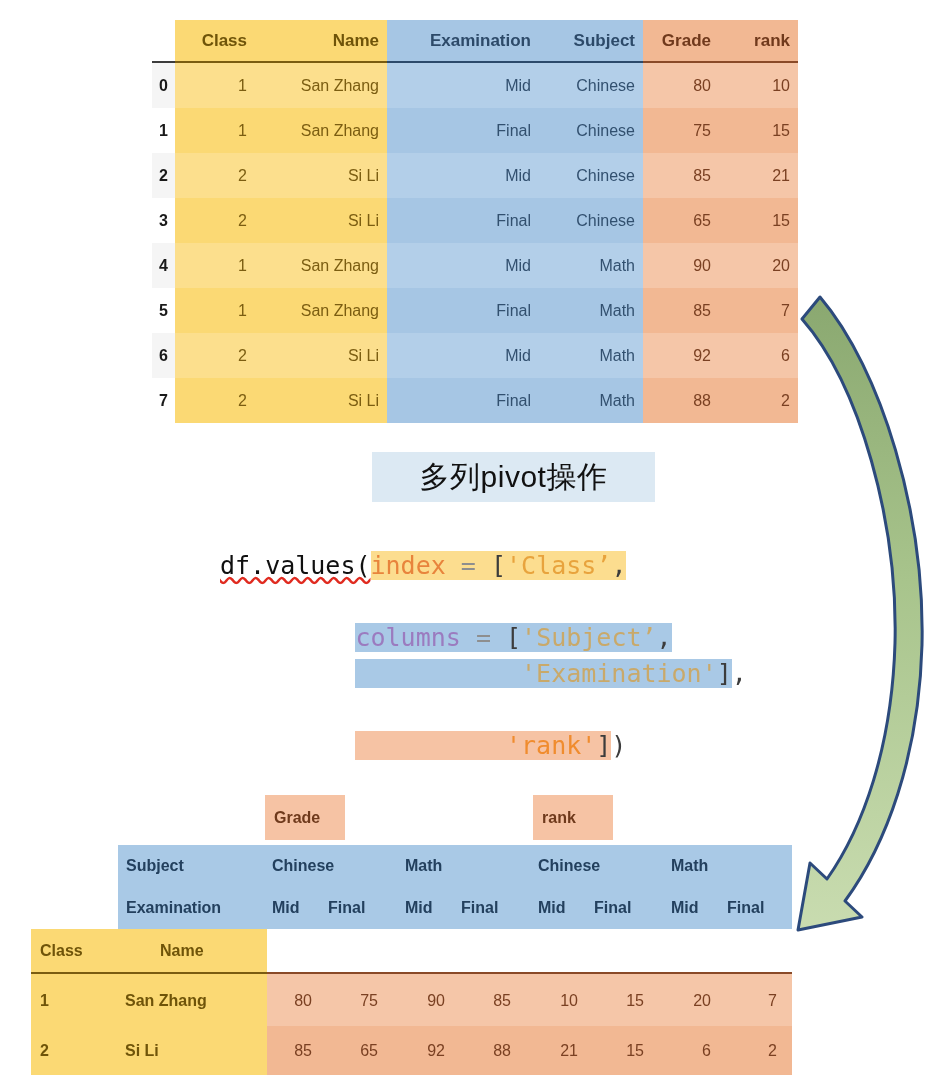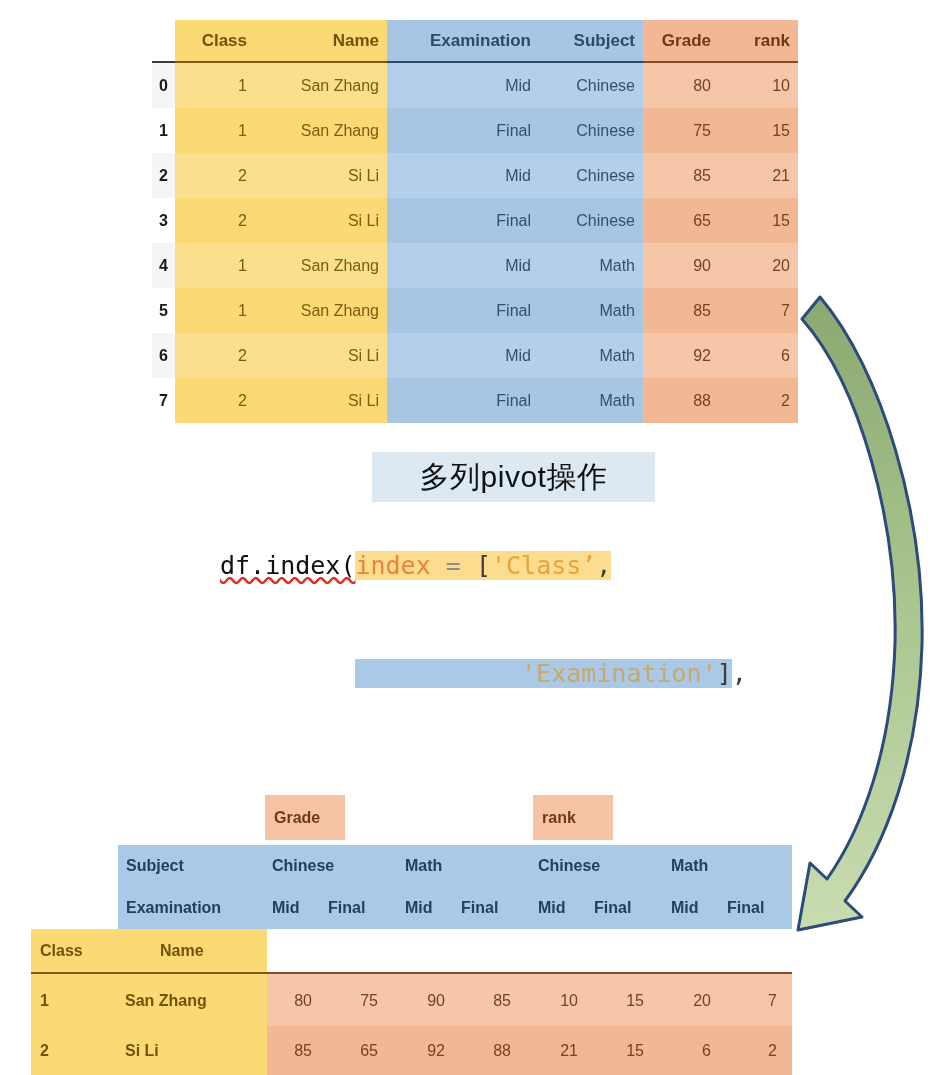--- a/index.html
+++ b/index.html
@@ -212,27 +212,29 @@
   <div class="cell r src-cell-txt cell-b" style="left:387px;top:378px;width:152px;height:45px;padding-right:8px;">Final</div>
   <div class="cell r src-cell-txt cell-b" style="left:539px;top:378px;width:104px;height:45px;padding-right:8px;">Math</div>
   <div class="cell r src-cell-txt cell-o" style="left:643px;top:378px;width:76px;height:45px;padding-right:8px;">88</div>
   <div class="cell r src-cell-txt cell-o" style="left:719px;top:378px;width:79px;height:45px;padding-right:8px;">2</div>
 </div>
 
 <div id="caption">多列pivot操作</div>
 
 <div id="code">
   
-  <div class="line" style="top:0px;"><span class="c-black squig">df.index(</span><span class="hl-y"><span class="c-orange">index</span><span class="c-gray"> </span><span class="c-gray">=</span><span class="c-gray"> </span><span class="c-brk">[</span><span class="c-str-gold">'Class’</span><span class="c-brk">,</span></span></div>
-  
-  
+  <div class="line" style="top:0px;"><span class="c-black squig">df.values(</span><span class="hl-y"><span class="c-orange">index</span><span class="c-gray"> </span><span class="c-gray">=</span><span class="c-gray"> </span><span class="c-brk">[</span><span class="c-str-gold">'Class’</span><span class="c-brk">,</span></span></div>
+  
+  
+  <div class="line" style="top:72px;"><span style="visibility:hidden;">df.pivot(</span><span class="hl-b"><span class="c-purple">columns</span><span class="c-gray"> </span><span class="c-gray">=</span><span class="c-gray"> </span><span class="c-brk">[</span><span class="c-str-tan">'Subject’</span><span class="c-brk">,</span></span></div>
   
   <div class="line" style="top:108px;"><span style="visibility:hidden;">df.pivot(</span><span class="hl-b">           <span class="c-str-tan">'Examination'</span><span class="c-brk">]</span></span><span class="c-brk">,</span></div>
   
   
+  <div class="line" style="top:180px;"><span style="visibility:hidden;">df.pivot(</span><span class="hl-o">          <span class="c-str-orange">'rank'</span><span class="c-brk">]</span></span><span class="c-brk">)</span></div>
 </div>
 
 <div id="res-table">
 
   <div class="res-tag" style="left:265px;top:0px;width:80px;height:45px;">Grade</div>
   <div class="res-tag" style="left:533px;top:0px;width:80px;height:45px;">rank</div>
 
   <div class="res-blue-band"></div>
 
   <div class="res-hdr-txt" style="left:126px;top:50px;width:130px;">Subject</div>

